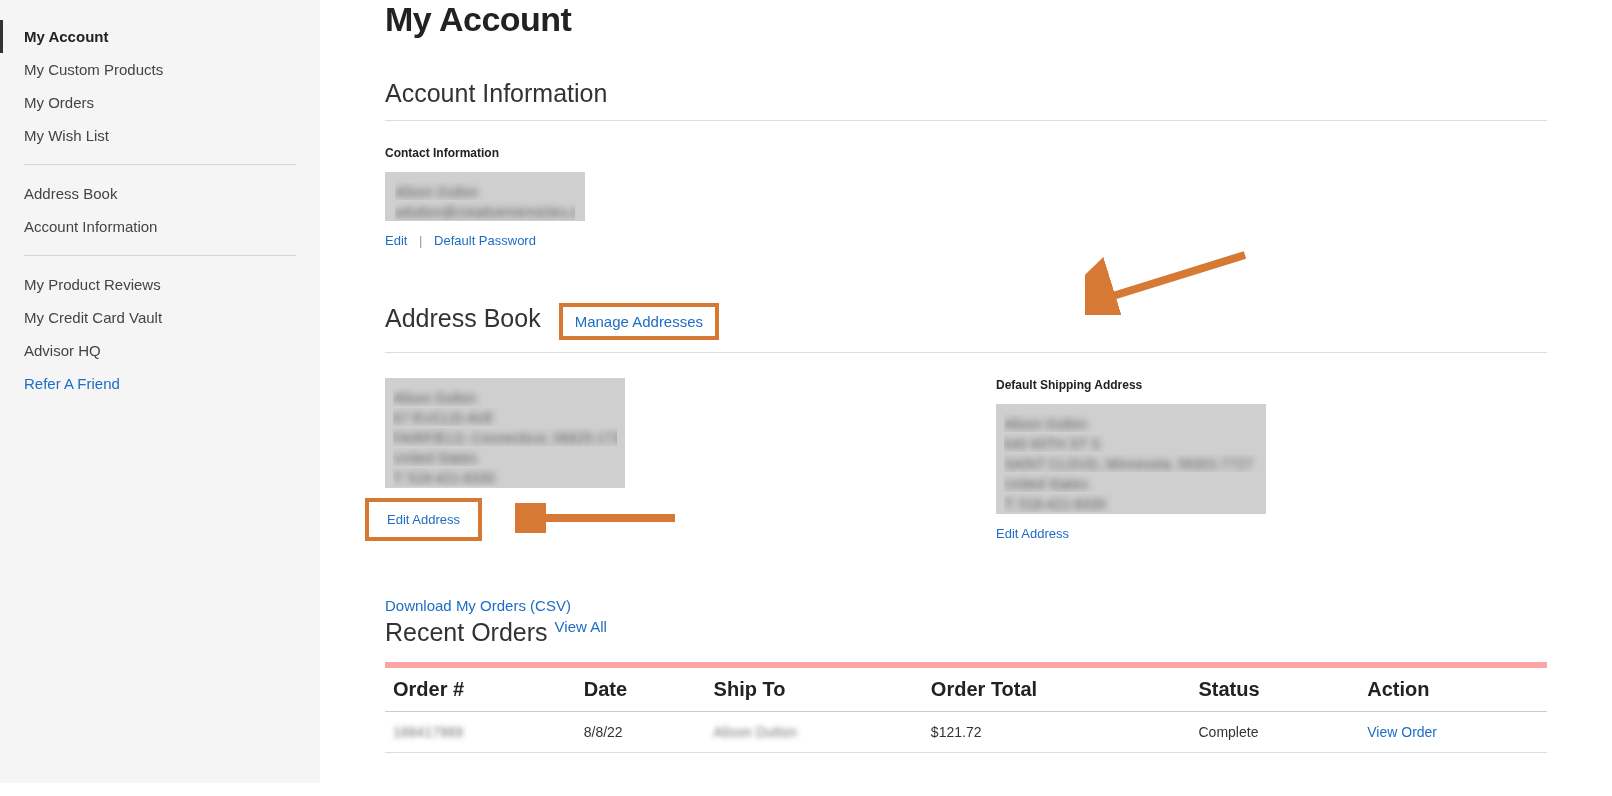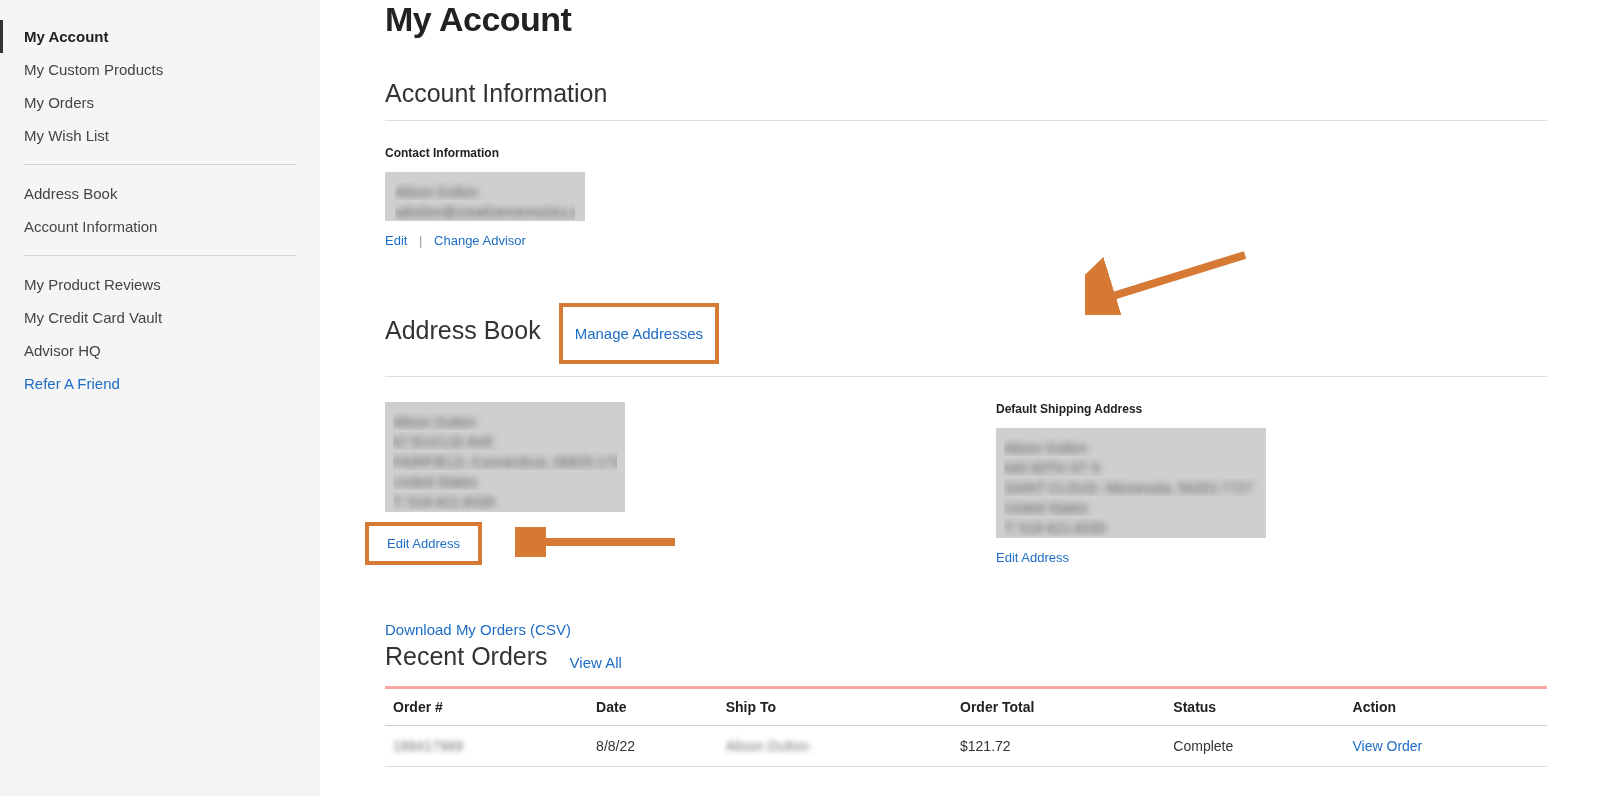--- a/index.html
+++ b/index.html
@@ -111,21 +111,21 @@
     .inline-link {
       font-size: 15px;
       color: #1d6cc5;
       text-decoration: none;
       cursor: pointer;
       position: relative;
       font-weight: 400;
     }
     .highlight-box {
       border: 4px solid #d57935;
-      padding: 18px 12px;
+      padding: 6px 12px;
     }
     .addr-grid {
       display: flex;
       gap: 60px;
     }
     .addr-col {
       flex: 1;
     }
     .addr-box {
       width: 240px;
@@ -152,44 +152,44 @@
     .download-link {
       color: #1d6cc5;
       font-size: 15px;
       text-decoration: none;
       cursor: pointer;
       display: inline-block;
       margin-bottom: 4px;
     }
     .recent-header {
       display: flex;
-      align-items: flex-end;
-      gap: 22px;
+      align-items: flex-start;
+      gap: 7px;
       margin-bottom: 15px;
     }
     .recent-header h2 {
       border: none;
       margin: 0;
       padding: 0;
       display: inline;
     }
     table {
       width: 100%;
       border-collapse: collapse;
     }
     thead {
       border-bottom: 1px solid #ccc;
     }
     th {
       text-align: left;
       padding: 10px 8px;
-      font-size: 14px;
+      font-size: 20px;
       font-weight: 600;
       color: #222;
-      border-top: 3px solid #fca5a5;
+      border-top: 6px solid #fca5a5;
     }
     td {
       padding: 12px 8px;
       font-size: 14px;
       color: #333;
       border-bottom: 1px solid #ddd;
     }
     td .blur-text {
       color: transparent;
       text-shadow: 0 0 5px rgba(80,80,80,0.8);
@@ -234,21 +234,21 @@
   <section class="section">
     <h2>Account Information</h2>
     <h3>Contact Information</h3>
     <div class="blurred-box contact-box">
       <span class="blurred-line">Alison Dutton</span>
       <span class="blurred-line">adutton@creativememories.com</span>
     </div>
     <div class="action-links">
       <a>Edit</a>
       <span class="sep">|</span>
-      <a>Change Advisor</a>
+      <a>Default Password</a>
     </div>
   </section>
 
   <section class="section addr-section-wrap">
     <h2>
       <span>Address Book</span>
       <a class="inline-link highlight-box">Manage Addresses</a>
     </h2>
 
     <svg class="arrow-annotation arrow1" width="170" height="70">

